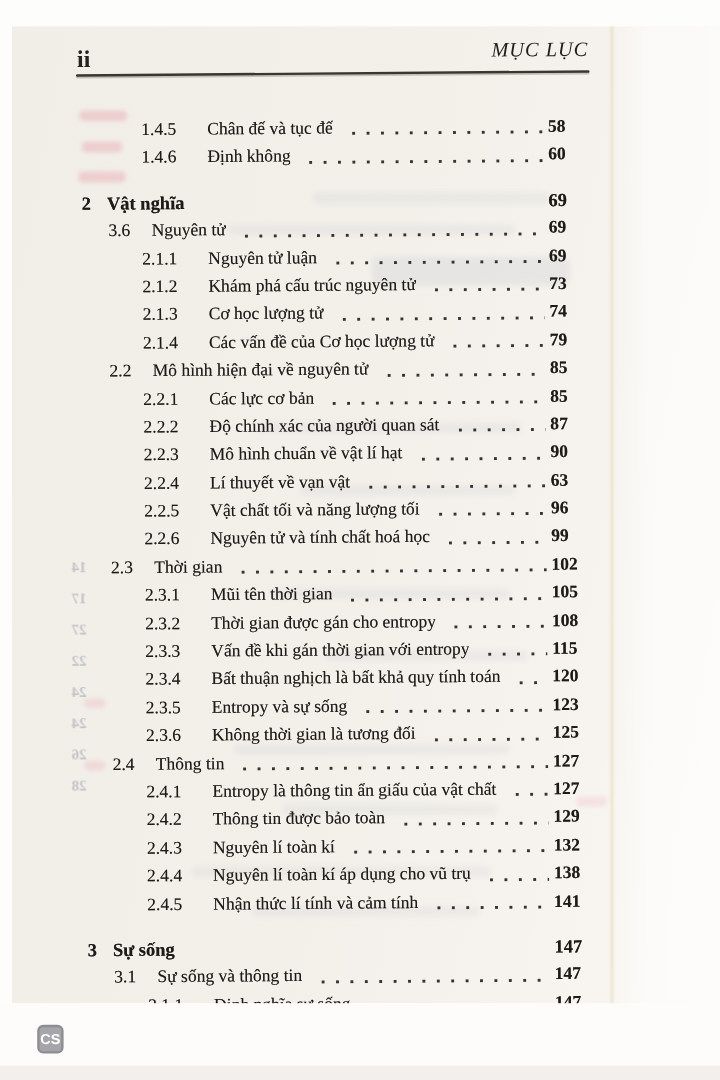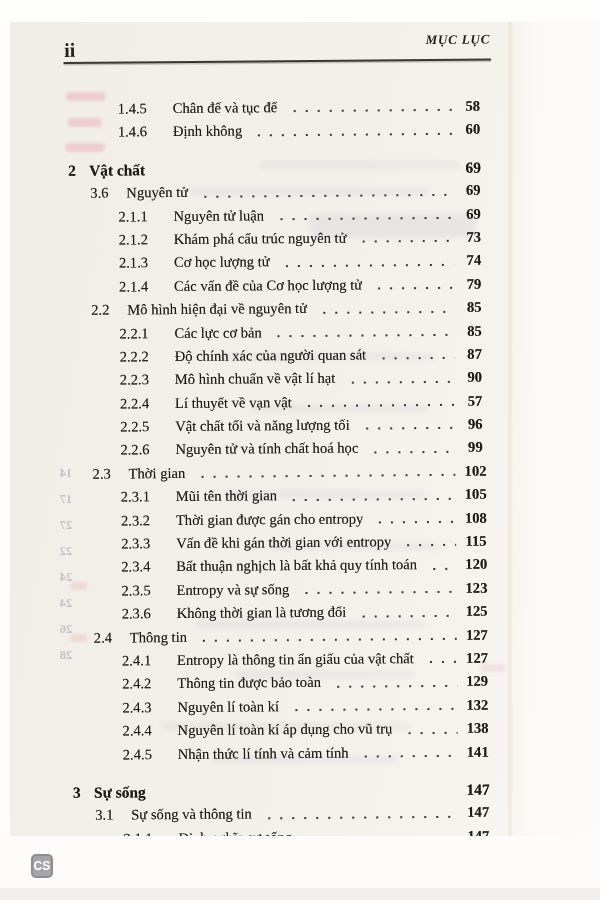--- a/index.html
+++ b/index.html
@@ -20,41 +20,41 @@
   }
   .page-edge-line{
     position:absolute;left:499px;top:0;width:2px;height:100%;
     background:rgba(213,198,140,.42);filter:blur(.8px);
   }
   .tilt{position:absolute;inset:0;transform:rotate(-0.45deg);transform-origin:50% 0;}
   
   .folio{position:absolute;left:54px;top:15px;font-size:20px;font-weight:600;color:#26231e;}
   .running-head{
     position:absolute;right:110px;top:11px;
-    font-size:13px;font-weight:700;font-style:italic;letter-spacing:.8px;color:#211e19;
+    font-size:17px;font-weight:400;font-style:italic;letter-spacing:.8px;color:#211e19;
   }
   .head-rule{
     position:absolute;left:53px;top:38px;width:428px;height:2px;
     background:#3a372f;border-radius:1px;box-shadow:0 1.5px 0 rgba(58,55,47,.25);
   }
   
   .toc{position:absolute;left:0;right:0;top:74px;color:#1e1b16;}
   .row{
     display:flex;align-items:baseline;height:23.4px;line-height:23.4px;
     font-size:14.6px;font-weight:500;padding-right:112px;white-space:nowrap;
     text-shadow:0 0 .4px rgba(32,29,24,.55);
   }
   .row .num{flex:0 0 auto;}
   .row .title{flex:0 1 auto;overflow:hidden;}
   .row .leader{
     flex:1 1 auto;min-width:0;align-self:stretch;margin:0 4px 0 9px;
     background-image:radial-gradient(circle,rgba(34,31,26,.9) 1.25px,transparent 1.55px);
     background-size:12px 4px;background-repeat:repeat-x;background-position:2px calc(100% - 6px);
   }
-  .row .page{flex:0 0 auto;min-width:32px;text-align:center;font-weight:600;}
+  .row .page{flex:0 0 auto;min-width:32px;text-align:left;font-weight:600;}
   .row.chapter{padding-left:57px;font-size:15.4px;font-weight:700;margin-top:14px;text-shadow:0 0 .5px rgba(32,29,24,.7);}
   .row.chapter .num{width:21px;}
   .row.chapter .leader{background-image:none;}
   .row.chapter .page{font-weight:700;}
   .row.section{padding-left:79px;}
   .row.section .num{width:36px;}
   .row.subsection{padding-left:107px;}
   .row.subsection .num{width:55px;}
   
   .mirror-num{
@@ -124,21 +124,21 @@
           <span class="page">58</span>
         </div>
         <div class="row subsection">
           <span class="num">1.4.6</span>
           <span class="title">Định không</span>
           <span class="leader"></span>
           <span class="page">60</span>
         </div>
         <div class="row chapter">
           <span class="num">2</span>
-          <span class="title">Vật chất</span>
+          <span class="title">Vật nghĩa</span>
           <span class="leader"></span>
           <span class="page">69</span>
         </div>
         <div class="row section">
           <span class="num">3.6</span>
           <span class="title">Nguyên tử</span>
           <span class="leader"></span>
           <span class="page">69</span>
         </div>
         <div class="row subsection">
@@ -186,21 +186,21 @@
         <div class="row subsection">
           <span class="num">2.2.3</span>
           <span class="title">Mô hình chuẩn về vật lí hạt</span>
           <span class="leader"></span>
           <span class="page">90</span>
         </div>
         <div class="row subsection">
           <span class="num">2.2.4</span>
           <span class="title">Lí thuyết về vạn vật</span>
           <span class="leader"></span>
-          <span class="page">57</span>
+          <span class="page">63</span>
         </div>
         <div class="row subsection">
           <span class="num">2.2.5</span>
           <span class="title">Vật chất tối và năng lượng tối</span>
           <span class="leader"></span>
           <span class="page">96</span>
         </div>
         <div class="row subsection">
           <span class="num">2.2.6</span>
           <span class="title">Nguyên tử và tính chất hoá học</span>

